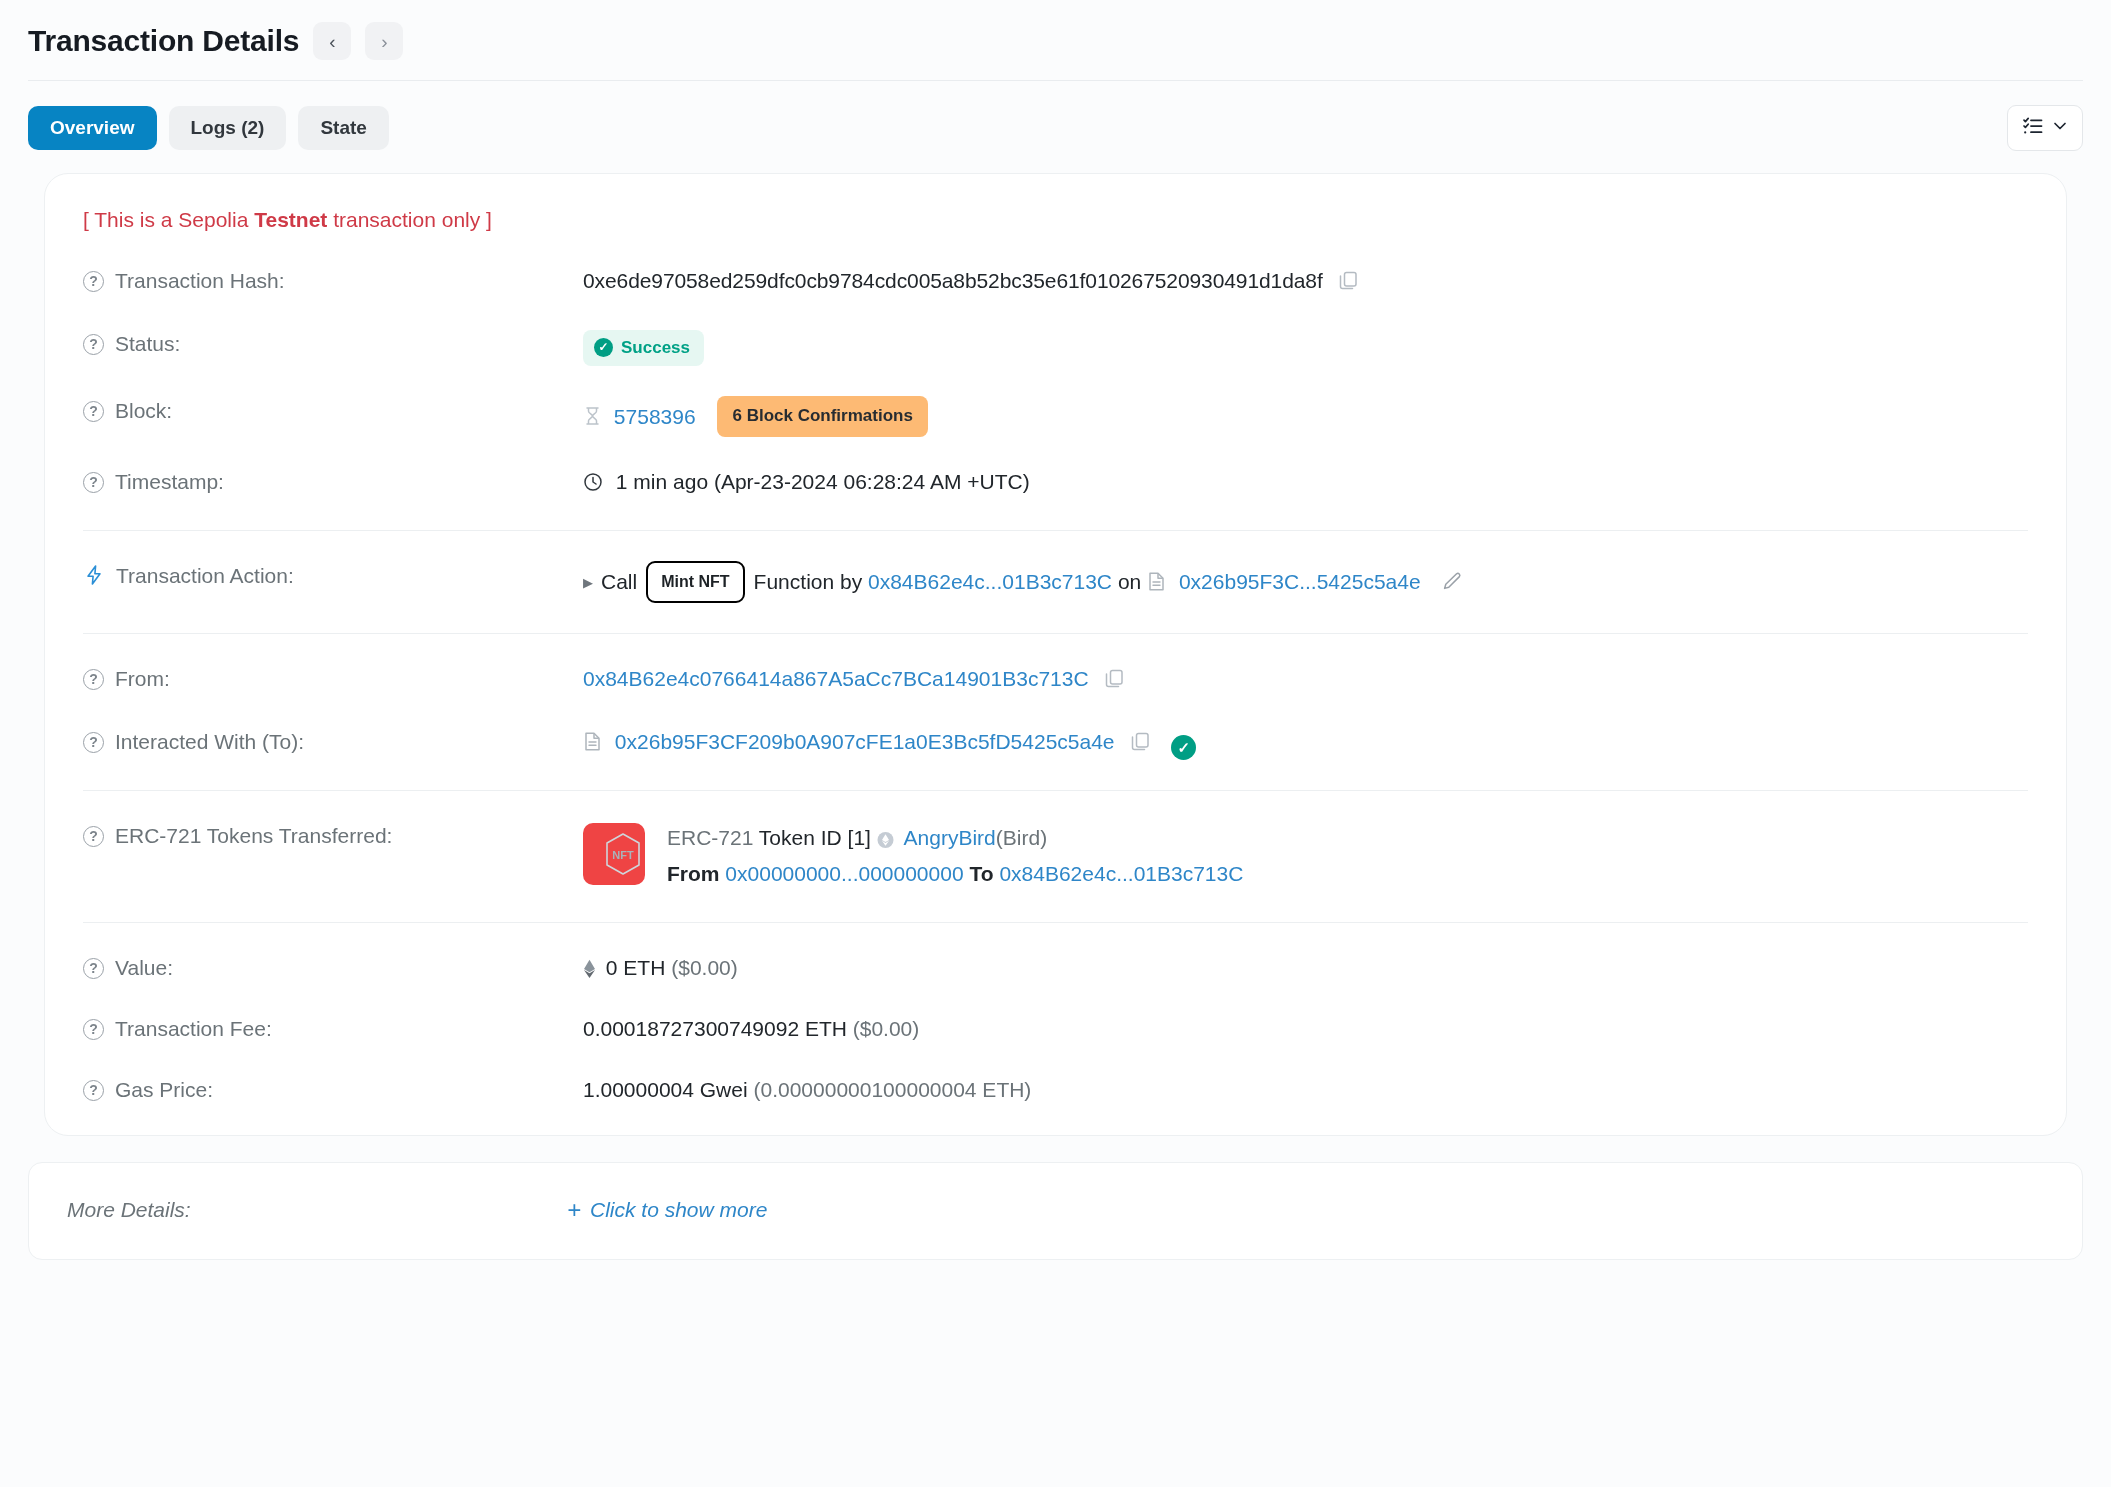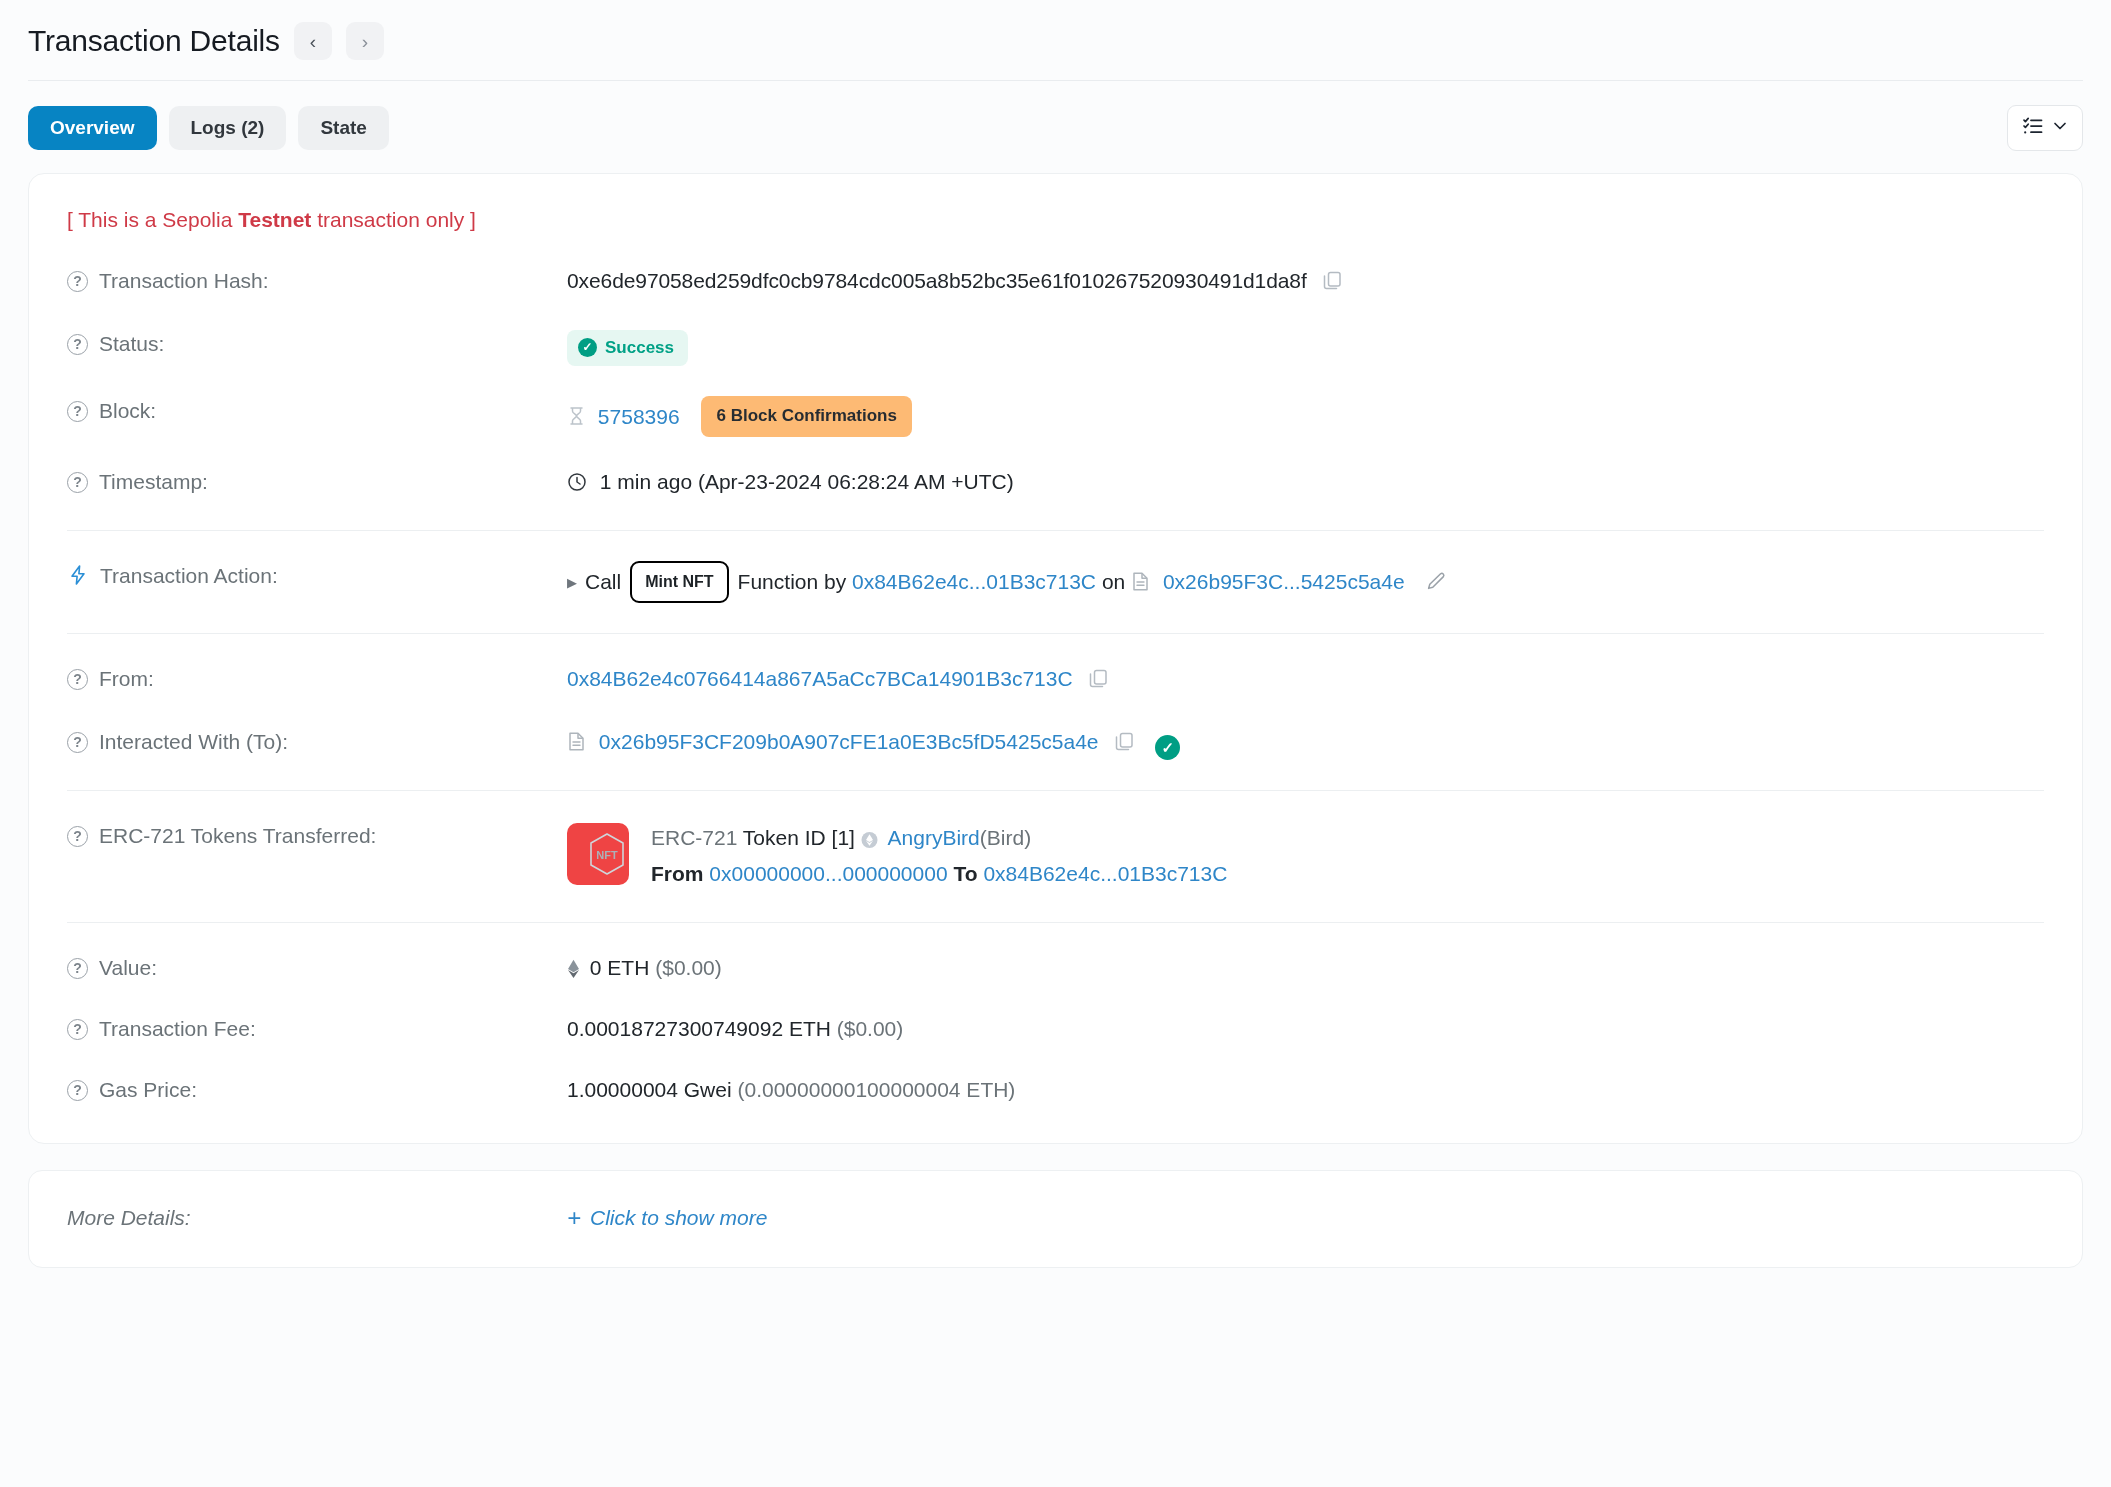--- a/index.html
+++ b/index.html
@@ -15,21 +15,21 @@
 
   
   .page-header {
     display: flex;
     align-items: center;
     gap: 14px;
     padding: 22px 28px 20px 28px;
   }
   .page-title {
     font-size: 30px;
-    font-weight: normal;
+    font-weight: bold;
     color: #161b22;
     letter-spacing: -0.2px;
   }
   .nav-btn {
     width: 38px;
     height: 38px;
     border-radius: 9px;
     background: #f1f2f4;
     display: flex;
     align-items: center;
@@ -77,25 +77,25 @@
     gap: 8px;
     padding: 9px 14px;
     border: 1px solid #e4e7ea;
     border-radius: 9px;
     background: #ffffff;
     cursor: pointer;
   }
 
   
   .card {
-    margin: 0 28px;
+    margin: 0 44px;
     background: #ffffff;
     border: 1px solid #edf0f2;
-    border-radius: 16px;
-    padding: 34px 38px 38px 38px;
+    border-radius: 24px;
+    padding: 34px 38px 30px 38px;
   }
 
   .testnet-banner {
     font-size: 21px;
     color: #cf3a47;
     margin-bottom: 34px;
     white-space: nowrap;
   }
   .testnet-banner b { font-weight: bold; }
 

